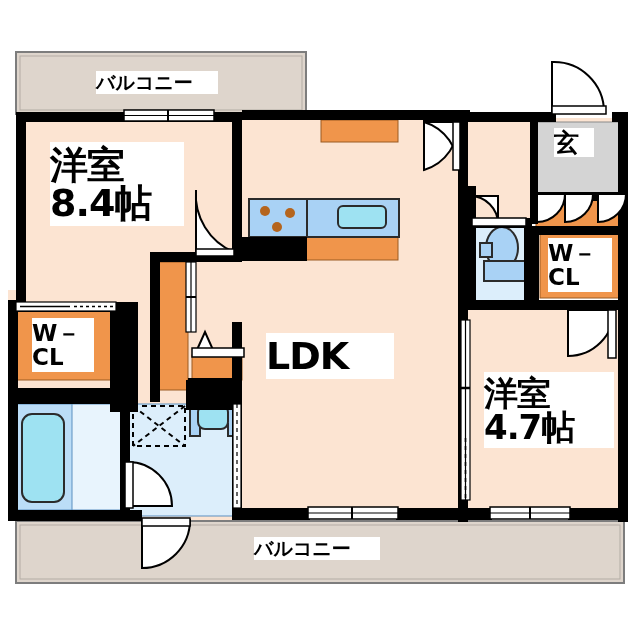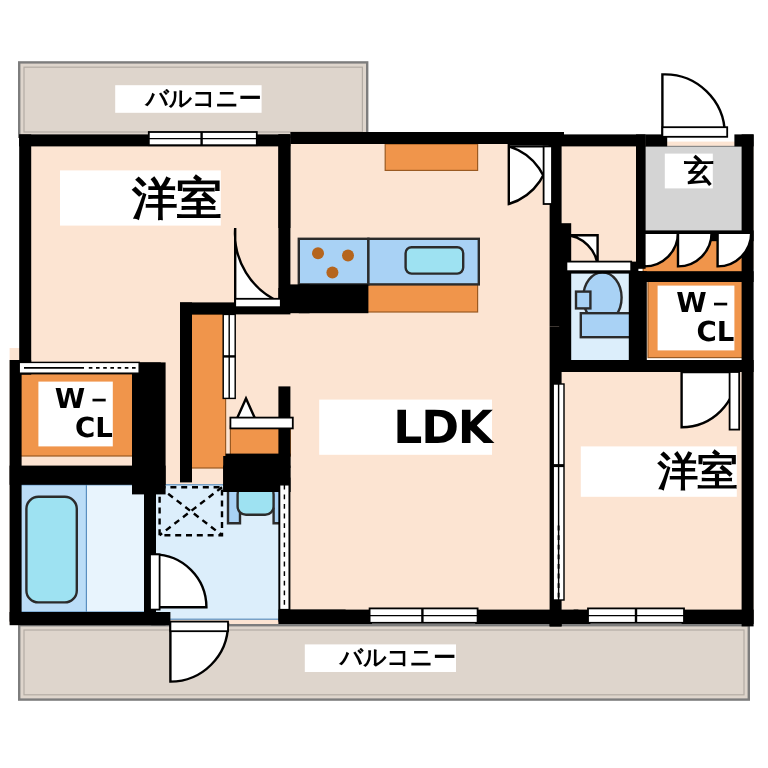--- a/index.html
+++ b/index.html
@@ -20,21 +20,21 @@
   #plan svg {
     display: block;
   }
   .lbl {
     position: absolute;
     background: #ffffff;
     color: #000000;
     font-family: "DejaVu Sans", "Liberation Sans", sans-serif;
     font-weight: 700;
     line-height: 1.0;
-    text-align: right;
+    text-align: left;
     white-space: nowrap;
     letter-spacing: -1px;
   }
   .lbl .l2 { display:block; }
   .room-big { font-size: 38px; }
   .room-mid { font-size: 34px; }
   .balcony-lbl { font-size: 19px; font-weight: 700; letter-spacing: 0px; }
   .wcl-lbl { font-size: 23px; line-height: 1.05; letter-spacing: 0px;}
   .gen-lbl { font-size: 25px; }
 </style>
@@ -251,28 +251,30 @@
     <line x1="465.5" y1="438" x2="465.5" y2="500" stroke="#000000" stroke-width="1.6" stroke-dasharray="4,4"></line>
 
     <rect x="233" y="404" width="8" height="104" fill="#ffffff" stroke="#000000" stroke-width="1.2"></rect>
     <line x1="237" y1="404" x2="237" y2="508" stroke="#000000" stroke-width="1.2" stroke-dasharray="4,4"></line>
   </g>
 
 </svg>
 
 <div class="lbl room-big" style="left:50px; top:142px; width:134px; padding:4px 0;">
   <span>洋室</span>
-</div>
-
-<div class="lbl room-big" style="left:266px; top:333px; width:144px; padding:4px 0;">
+  <span class="l2">8.4帖</span>
+</div>
+
+<div class="lbl room-big" style="left:266px; top:333px; width:128px; padding:4px 0;">
   <span>LDK</span>
 </div>
 
 <div class="lbl room-mid" style="left:484px; top:372px; width:130px; padding:4px 0;">
   <span>洋室</span>
+  <span class="l2">4.7帖</span>
 </div>
 
 <div class="lbl gen-lbl" style="left:554px; top:128px; width:40px; padding:2px 0;">
   <span>玄</span>
 </div>
 
 <div class="lbl wcl-lbl" style="left:32px; top:318px; width:62px; padding:3px 0;">
   <span>W－</span>
   <span class="l2">CL</span>
 </div>

